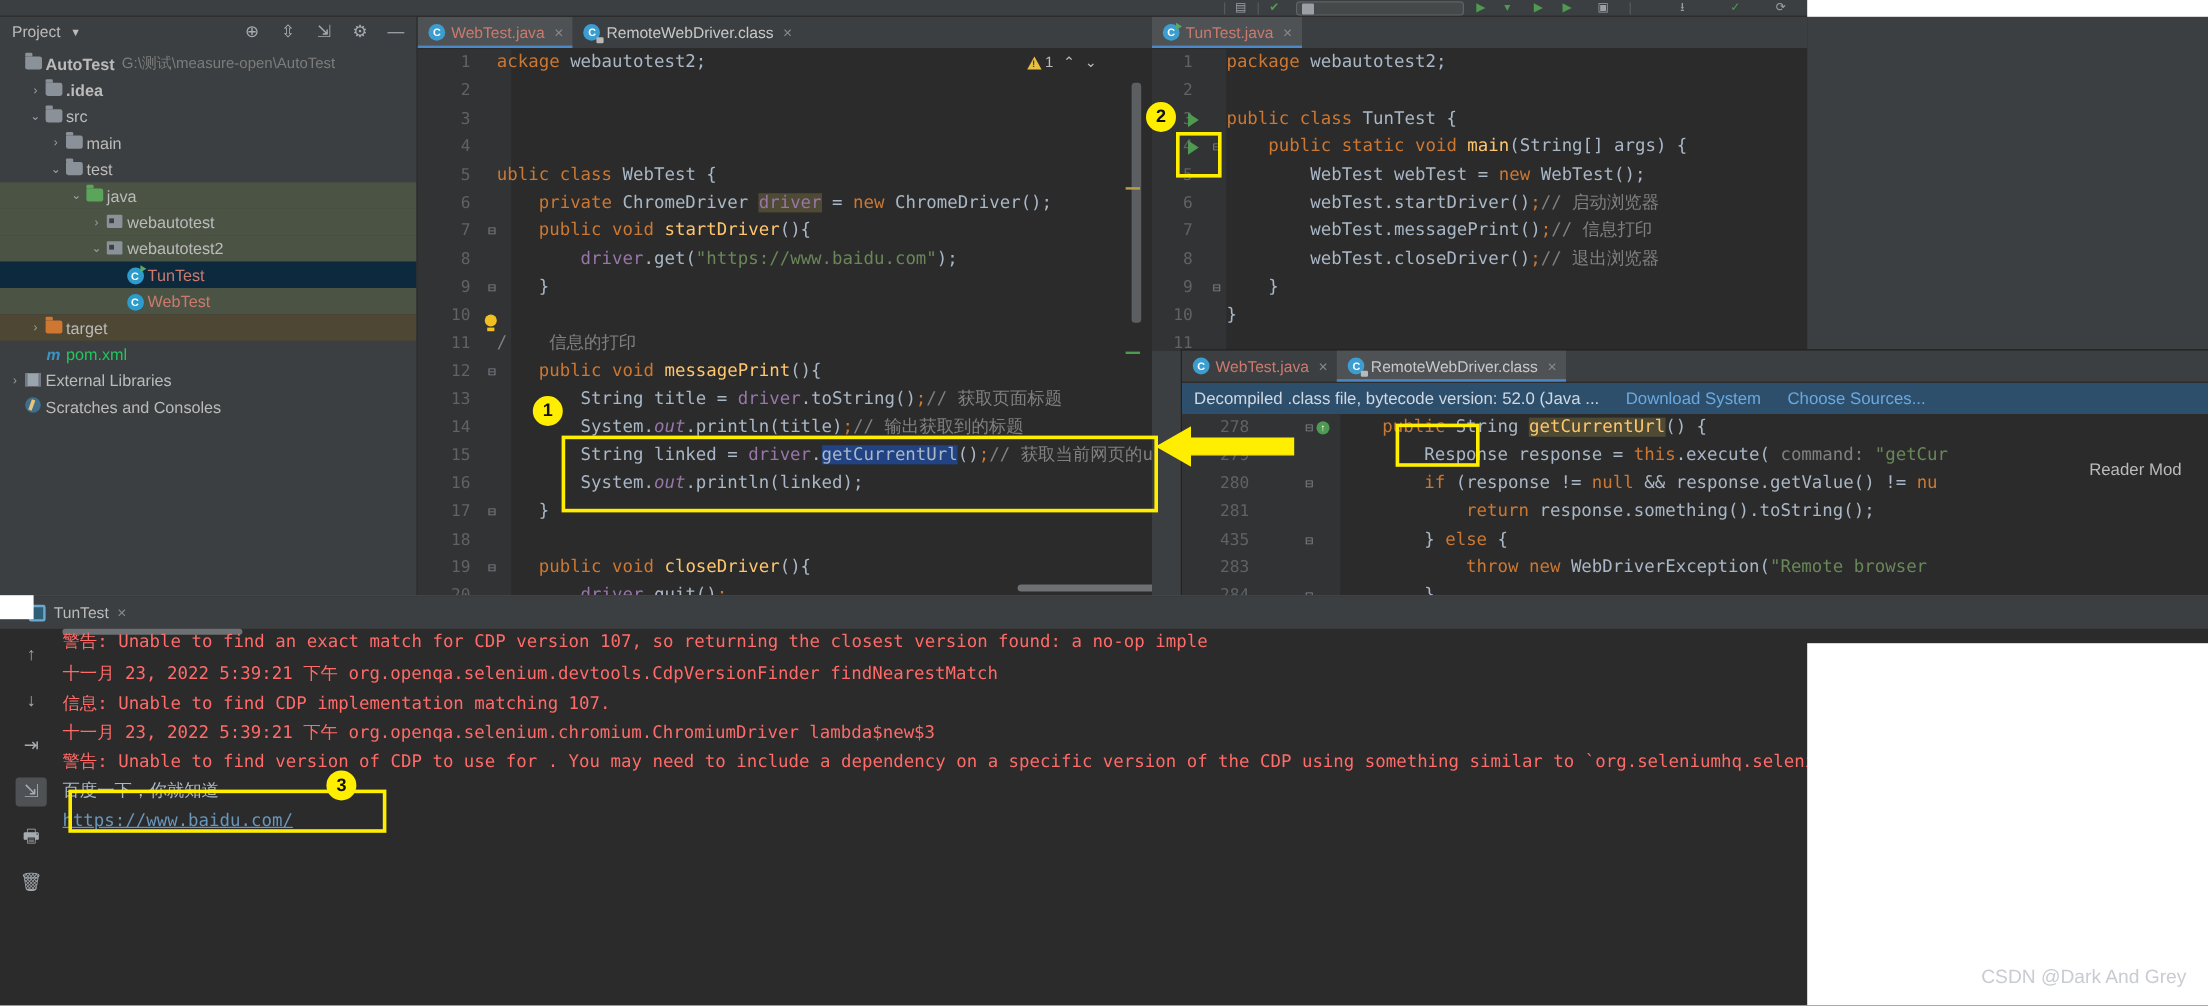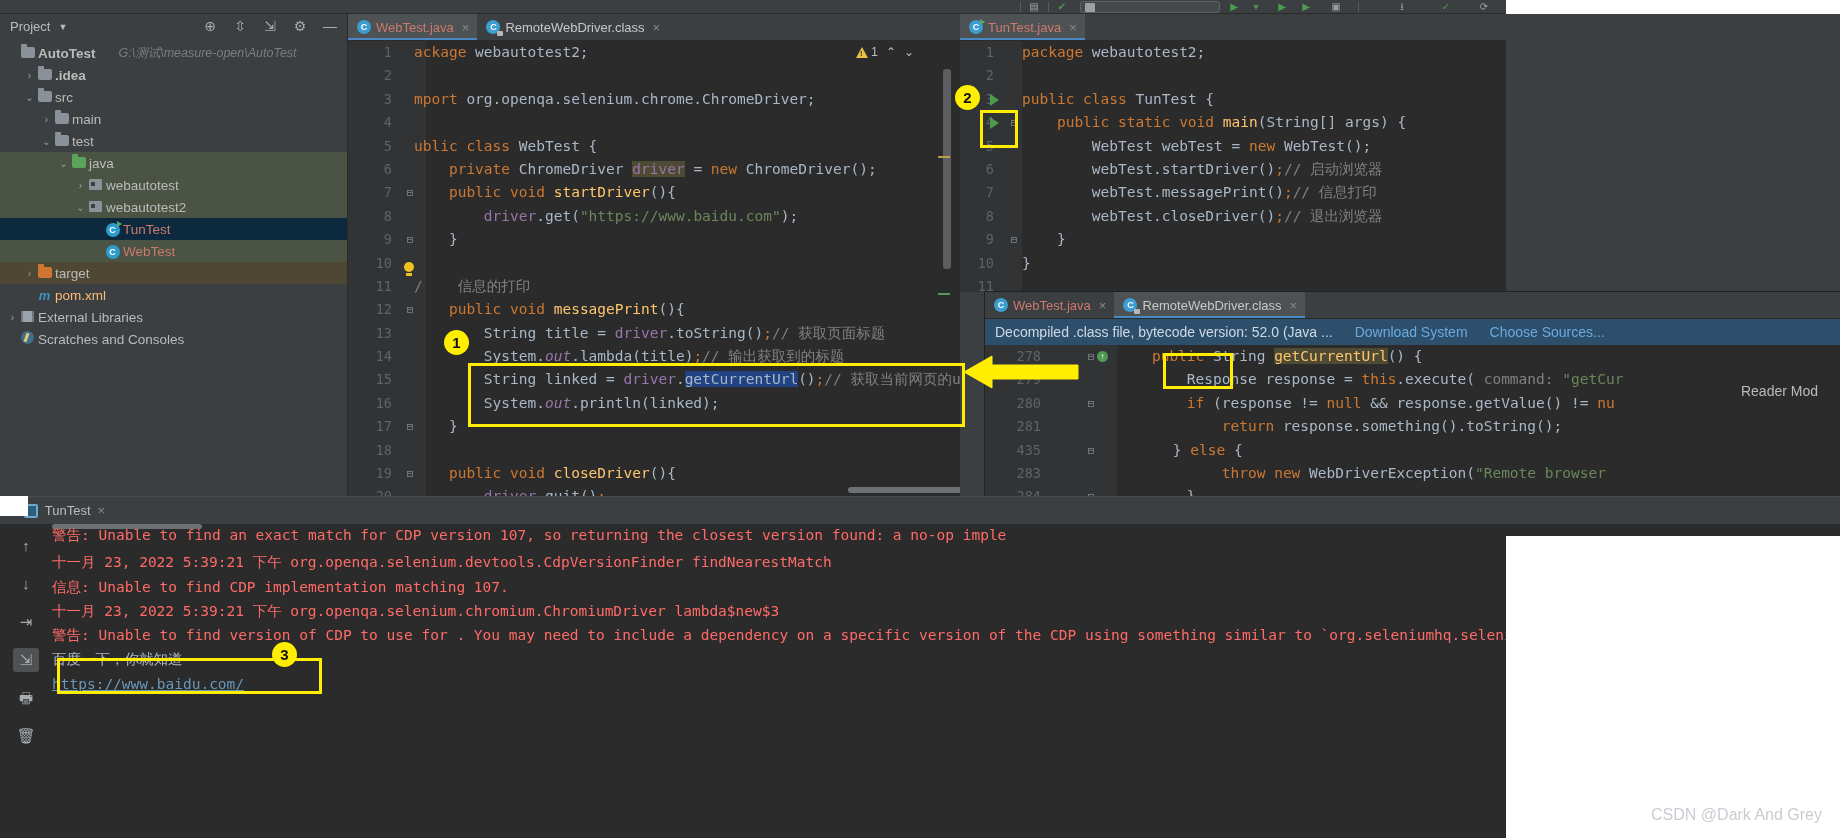--- a/index.html
+++ b/index.html
@@ -51,21 +51,21 @@
   .tree { padding-top: 3px; font-size: 13.5px; color: #bbbbbb; }
   .tnode {
     display: flex; align-items: center; height: 22px; position: relative;
     white-space: nowrap; padding-right: 4px;
   }
   .tnode .arrow {
     width: 13px; text-align: center; color: #9aa0a6; font-size: 10px; flex: 0 0 13px;
   }
   .tnode .ficon { width: 17px; flex: 0 0 17px; text-align: center; }
   .tnode .lbl { margin-left: 2px; }
-  .tnode .sub { color: #7c7c7c; margin-left: 23px; font-size: 12.5px; font-style: italic; }
+  .tnode .sub { color: #7c7c7c; margin-left: 6px; font-size: 12.5px; }
   .hl-green { background: #4b5444; }
   .hl-blue  { background: #0d293e; }
   .hl-olive { background: #4d4733; }
 
   .folder { display: inline-block; width: 14px; height: 11px; border-radius: 1px 2px 2px 2px; position: relative; }
   .folder::before { content:""; position:absolute; left:0; top:-3px; width:6px; height:3px; border-radius:1px 1px 0 0; background: inherit; }
   .f-grey { background: #8a9199; }
   .f-green { background: #5aa55a; }
   .f-orange { background: #cf7631; }
   .pkg { display:inline-block; width:13px; height:11px; background:#8a9199; border-radius:1px; position:relative; }
@@ -332,21 +332,21 @@
           <span class="lbl" style="color:#cb7a6d;">WebTest</span>
         </div>
         <div class="tnode hl-olive" style="padding-left: 23px;">
           <span class="arrow">›</span>
           <span class="ficon"><span class="folder f-orange"></span></span>
           <span class="lbl" style="color:#bbbbbb;">target</span>
         </div>
         <div class="tnode " style="padding-left: 23px;">
           <span class="arrow"></span>
           <span class="ficon"><span class="m-icon">m</span></span>
-          <span class="lbl" style="color:#fdba74;">pom.xml</span>
+          <span class="lbl" style="color:#22c55e;">pom.xml</span>
         </div>
         <div class="tnode " style="padding-left: 6px;">
           <span class="arrow">›</span>
           <span class="ficon"><span class="lib-icon"></span></span>
           <span class="lbl" style="color:#bbbbbb;">External Libraries</span>
         </div>
         <div class="tnode " style="padding-left: 6px;">
           <span class="arrow"></span>
           <span class="ficon"><span class="scr-icon"></span></span>
           <span class="lbl" style="color:#bbbbbb;">Scratches and Consoles</span>
@@ -365,32 +365,32 @@
           <span class="cicon locked">C</span>
           <span class="tname grey">RemoteWebDriver.class</span>
           <span class="x">×</span>
         </div>
       </div>
     <div class="code-area">
       <div class="gutter"></div>
       <div class="lines" id="center-lines">
           <div class="ln"><span class="num" style="width:44px">1</span><span class="txt" style="left:66px"><span class="kw">ackage&nbsp;</span><span class="plain">webautotest2;</span></span></div>
           <div class="ln"><span class="num" style="width:44px">2</span><span class="txt" style="left:66px"></span></div>
-          <div class="ln"><span class="num" style="width:44px">3</span><span class="txt" style="left:66px"><span class="kw">mport&nbsp;</span><span class="plain">org.openqa.selenium.chrome.ChromeDriver;</span></span></div>
+          <div class="ln"><span class="num" style="width:44px">3</span></div>
           <div class="ln"><span class="num" style="width:44px">4</span><span class="txt" style="left:66px"></span></div>
           <div class="ln"><span class="num" style="width:44px">5</span><span class="txt" style="left:66px"><span class="kw">ublic&nbsp;</span><span class="kw">class&nbsp;</span><span class="plain">WebTest&nbsp;{</span></span></div>
           <div class="ln"><span class="num" style="width:44px">6</span><span class="txt" style="left:66px"><span class="plain">&nbsp;&nbsp;&nbsp;&nbsp;</span><span class="kw">private&nbsp;</span><span class="plain">ChromeDriver&nbsp;</span><span class="fld hl-ident">driver</span><span class="plain">&nbsp;=&nbsp;</span><span class="kw">new&nbsp;</span><span class="plain">ChromeDriver();</span></span></div>
           <div class="ln"><span class="num" style="width:44px">7</span><span class="fold" style="left:56px">⊟</span><span class="txt" style="left:66px"><span class="plain">&nbsp;&nbsp;&nbsp;&nbsp;</span><span class="kw">public&nbsp;</span><span class="kw">void&nbsp;</span><span class="mth">startDriver</span><span class="plain">(){</span></span></div>
           <div class="ln"><span class="num" style="width:44px">8</span><span class="txt" style="left:66px"><span class="plain">&nbsp;&nbsp;&nbsp;&nbsp;&nbsp;&nbsp;&nbsp;&nbsp;</span><span class="fld">driver</span><span class="plain">.get(</span><span class="str">"https://www.baidu.com"</span><span class="plain">);</span></span></div>
           <div class="ln"><span class="num" style="width:44px">9</span><span class="fold" style="left:56px">⊟</span><span class="txt" style="left:66px"><span class="plain">&nbsp;&nbsp;&nbsp;&nbsp;}</span></span></div>
           <div class="ln"><span class="num" style="width:44px">10</span><span class="txt" style="left:66px"></span></div>
           <div class="ln"><span class="num" style="width:44px">11</span><span class="txt" style="left:66px"><span class="cmt">/&nbsp;&nbsp;&nbsp;&nbsp;信息的打印</span></span></div>
           <div class="ln"><span class="num" style="width:44px">12</span><span class="fold" style="left:56px">⊟</span><span class="txt" style="left:66px"><span class="plain">&nbsp;&nbsp;&nbsp;&nbsp;</span><span class="kw">public&nbsp;</span><span class="kw">void&nbsp;</span><span class="mth">messagePrint</span><span class="plain">(){</span></span></div>
           <div class="ln"><span class="num" style="width:44px">13</span><span class="txt" style="left:66px"><span class="plain">&nbsp;&nbsp;&nbsp;&nbsp;&nbsp;&nbsp;&nbsp;&nbsp;String&nbsp;title&nbsp;=&nbsp;</span><span class="fld">driver</span><span class="plain">.toString()</span><span class="kw">;</span><span class="cmt">//&nbsp;获取页面标题</span></span></div>
-          <div class="ln"><span class="num" style="width:44px">14</span><span class="txt" style="left:66px"><span class="plain">&nbsp;&nbsp;&nbsp;&nbsp;&nbsp;&nbsp;&nbsp;&nbsp;System.</span><span class="stc">out</span><span class="plain">.lambda(title)</span><span class="kw">;</span><span class="cmt">//&nbsp;输出获取到的标题</span></span></div>
+          <div class="ln"><span class="num" style="width:44px">14</span><span class="txt" style="left:66px"><span class="plain">&nbsp;&nbsp;&nbsp;&nbsp;&nbsp;&nbsp;&nbsp;&nbsp;System.</span><span class="stc">out</span><span class="plain">.println(title)</span><span class="kw">;</span><span class="cmt">//&nbsp;输出获取到的标题</span></span></div>
           <div class="ln"><span class="num" style="width:44px">15</span><span class="txt" style="left:66px"><span class="plain">&nbsp;&nbsp;&nbsp;&nbsp;&nbsp;&nbsp;&nbsp;&nbsp;String&nbsp;linked&nbsp;=&nbsp;</span><span class="fld">driver</span><span class="plain">.</span><span class="plain sel-blue-bg">getCurrentUrl</span><span class="plain">()</span><span class="kw">;</span><span class="cmt">//&nbsp;获取当前网页的url</span></span></div>
           <div class="ln"><span class="num" style="width:44px">16</span><span class="txt" style="left:66px"><span class="plain">&nbsp;&nbsp;&nbsp;&nbsp;&nbsp;&nbsp;&nbsp;&nbsp;System.</span><span class="stc">out</span><span class="plain">.println(linked);</span></span></div>
           <div class="ln"><span class="num" style="width:44px">17</span><span class="fold" style="left:56px">⊟</span><span class="txt" style="left:66px"><span class="plain">&nbsp;&nbsp;&nbsp;&nbsp;}</span></span></div>
           <div class="ln"><span class="num" style="width:44px">18</span><span class="txt" style="left:66px"></span></div>
           <div class="ln"><span class="num" style="width:44px">19</span><span class="fold" style="left:56px">⊟</span><span class="txt" style="left:66px"><span class="plain">&nbsp;&nbsp;&nbsp;&nbsp;</span><span class="kw">public&nbsp;</span><span class="kw">void&nbsp;</span><span class="mth">closeDriver</span><span class="plain">(){</span></span></div>
           <div class="ln"><span class="num" style="width:44px">20</span><span class="txt" style="left:66px"><span class="plain">&nbsp;&nbsp;&nbsp;&nbsp;&nbsp;&nbsp;&nbsp;&nbsp;</span><span class="fld">driver</span><span class="plain">.quit()</span><span class="kw">;</span></span></div>
         </div>
 
       <div class="bulb" style="position:absolute; left:56px; top:221px;"></div>
 
@@ -457,21 +457,21 @@
       <span class="link">Download System</span>
       <span class="link">Choose Sources...</span>
     </div>
     <div class="code-area" style="height:calc(100% - 53px);">
       <div class="gutter" style="width:132px;"></div>
       <div class="lines" id="decomp-lines">
           <div class="ln"><span class="num" style="width:56px">278</span><span class="fold" style="left:100px">⊟</span><span class="txt" style="left:132px"><span class="plain">&nbsp;&nbsp;&nbsp;&nbsp;</span><span class="kw">public&nbsp;</span><span class="plain">String&nbsp;</span><span class="mth hl-ident">getCurrentUrl</span><span class="plain">()&nbsp;{</span></span></div>
           <div class="ln"><span class="num" style="width:56px">279</span><span class="txt" style="left:132px"><span class="plain">&nbsp;&nbsp;&nbsp;&nbsp;&nbsp;&nbsp;&nbsp;&nbsp;Response&nbsp;response&nbsp;=&nbsp;</span><span class="kw">this</span><span class="plain">.execute(&nbsp;</span><span class="cmt">command:</span><span class="plain">&nbsp;</span><span class="str">"getCur</span></span></div>
           <div class="ln"><span class="num" style="width:56px">280</span><span class="fold" style="left:100px">⊟</span><span class="txt" style="left:132px"><span class="plain">&nbsp;&nbsp;&nbsp;&nbsp;&nbsp;&nbsp;&nbsp;&nbsp;</span><span class="kw">if&nbsp;</span><span class="plain">(response&nbsp;!=&nbsp;</span><span class="kw">null&nbsp;</span><span class="plain">&amp;&amp;&nbsp;response.getValue()&nbsp;!=&nbsp;</span><span class="kw">nu</span></span></div>
           <div class="ln"><span class="num" style="width:56px">281</span><span class="txt" style="left:132px"><span class="plain">&nbsp;&nbsp;&nbsp;&nbsp;&nbsp;&nbsp;&nbsp;&nbsp;&nbsp;&nbsp;&nbsp;&nbsp;</span><span class="kw">return&nbsp;</span><span class="plain">response.something().toString();</span></span></div>
-          <div class="ln"><span class="num" style="width:56px">435</span><span class="fold" style="left:100px">⊟</span><span class="txt" style="left:118px"><span class="plain">&nbsp;&nbsp;&nbsp;&nbsp;&nbsp;&nbsp;&nbsp;&nbsp;}&nbsp;</span><span class="kw">else&nbsp;</span><span class="plain">{</span></span></div>
+          <div class="ln"><span class="num" style="width:56px">435</span><span class="fold" style="left:100px">⊟</span><span class="txt" style="left:132px"><span class="plain">&nbsp;&nbsp;&nbsp;&nbsp;&nbsp;&nbsp;&nbsp;&nbsp;}&nbsp;</span><span class="kw">else&nbsp;</span><span class="plain">{</span></span></div>
           <div class="ln"><span class="num" style="width:56px">283</span><span class="txt" style="left:132px"><span class="plain">&nbsp;&nbsp;&nbsp;&nbsp;&nbsp;&nbsp;&nbsp;&nbsp;&nbsp;&nbsp;&nbsp;&nbsp;</span><span class="kw">throw&nbsp;</span><span class="kw">new&nbsp;</span><span class="plain">WebDriverException(</span><span class="str">"Remote&nbsp;browser&nbsp;</span></span></div>
           <div class="ln"><span class="num" style="width:56px">284</span><span class="fold" style="left:100px">⊟</span><span class="txt" style="left:132px"><span class="plain">&nbsp;&nbsp;&nbsp;&nbsp;&nbsp;&nbsp;&nbsp;&nbsp;}</span></span></div>
           <div class="ln"><span class="num" style="width:56px">285</span><span class="fold" style="left:100px">⊟</span><span class="txt" style="left:132px"><span class="plain">&nbsp;&nbsp;&nbsp;&nbsp;}</span></span></div>
         </div>
       <div style="position:absolute;left:112px;top:6px;width:11px;height:11px;border-radius:50%;background:#4e9a51;color:#fff;font-size:8px;line-height:11px;text-align:center;">↑</div>
       <div class="reader-mode">Reader Mod</div>
     </div>
   </div>
 
   <div class="console">

